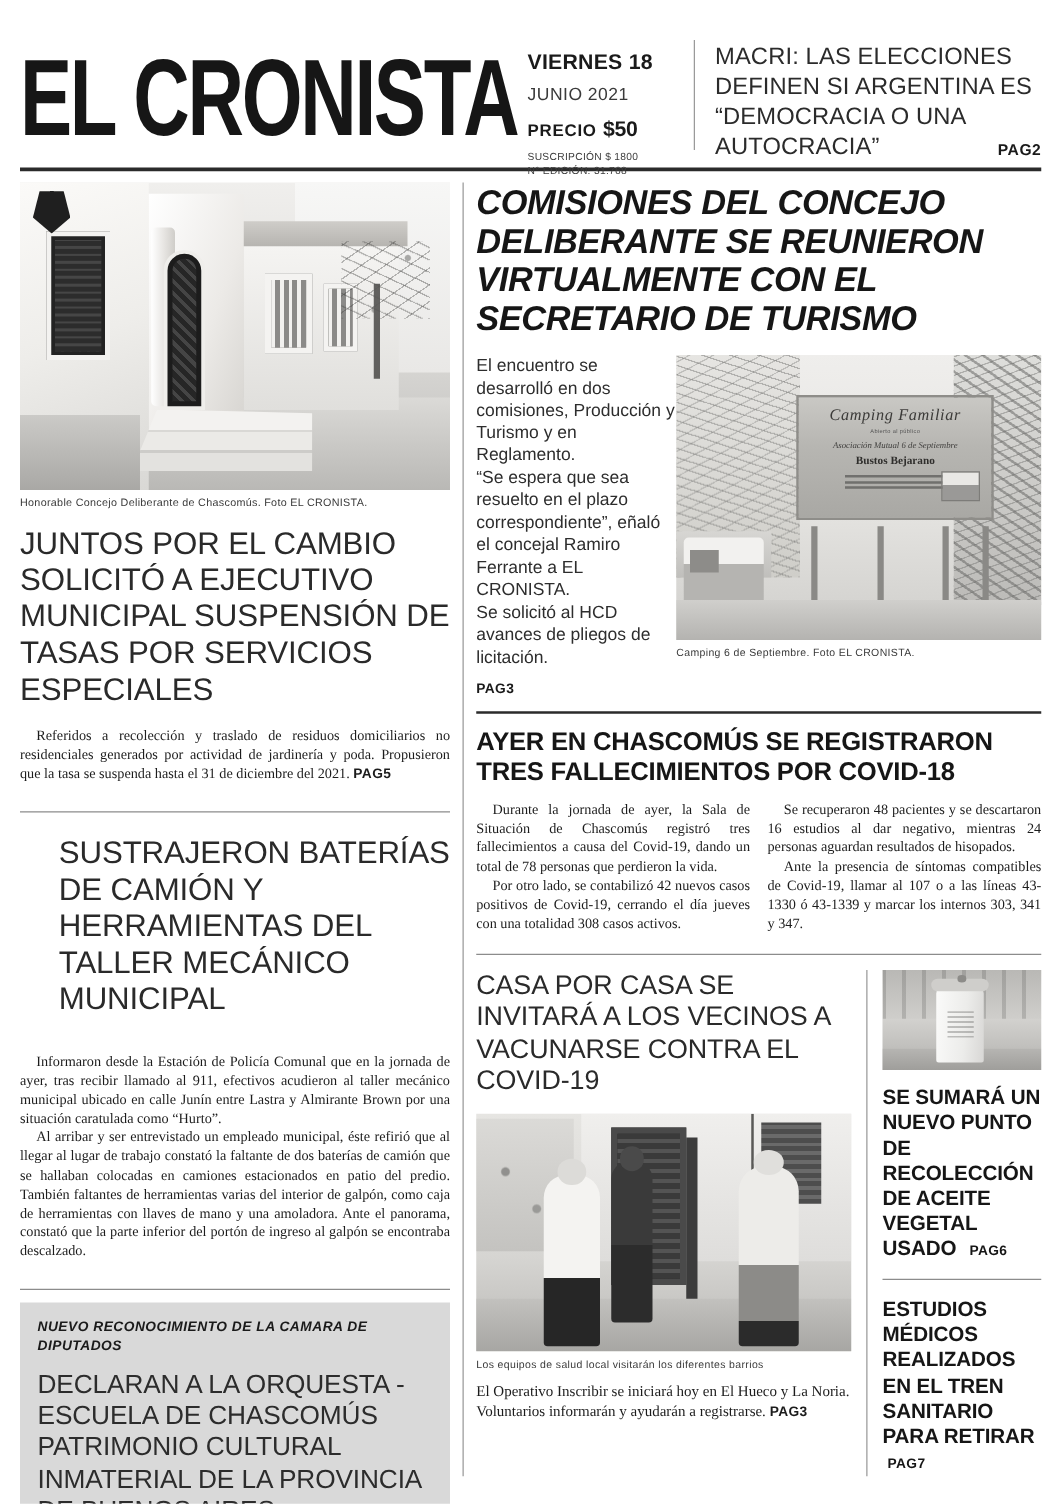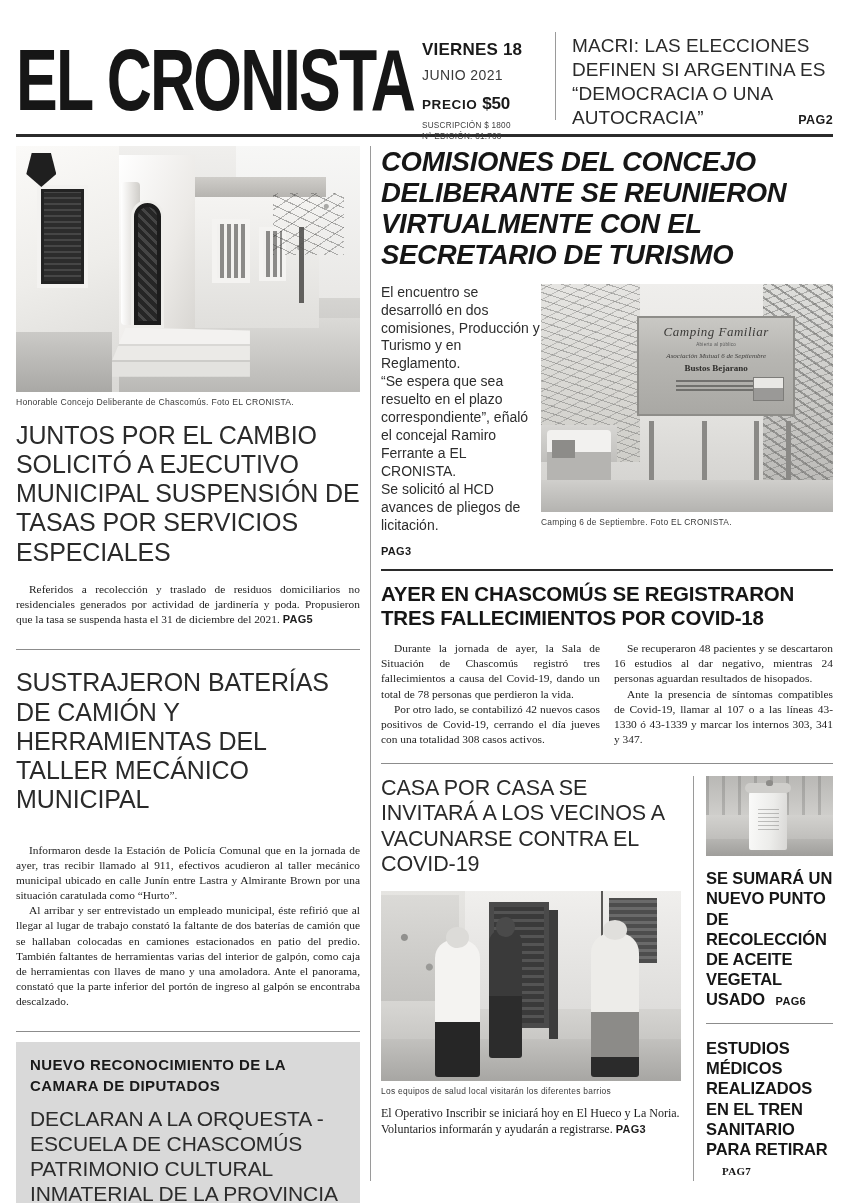--- a/index.html
+++ b/index.html
@@ -372,25 +372,26 @@
   }
 
   
   .promo {
     background: #d9d9d9;
     padding: 13px 14px 12px 14px;
     margin-top: 10px;
   }
   .promo-kicker {
     font-weight: 700;
-    font-size: 15px;
+    font-size: 11px;
     letter-spacing: .4px;
     line-height: 1.35;
     color: #1a1a1a;
     margin-bottom: 10px;
+    font-style: italic;
   }
   .promo-hl {
     font-size: 21px;
     font-weight: 300;
     line-height: 1.2;
     color: #2c2c2c;
     letter-spacing: -0.1px;
   }
   .promo-pag { font-weight:700; font-size:11px; letter-spacing:.3px; }
 
@@ -468,21 +469,21 @@
 
       <div class="hl-light" style="margin-top:4px;">JUNTOS POR EL CAMBIO SOLICITÓ A EJECUTIVO MUNICIPAL SUSPENSIÓN DE TASAS POR SERVICIOS ESPECIALES</div>
 
       <div class="serif-body" style="margin-top:15px;">
         <p><span>Referidos a recolección y traslado de residuos domiciliarios no residenciales generados por actividad de jardinería y poda. Propusieron que la tasa se suspenda hasta el 31 de diciembre del 2021.</span>
            <span class="pag">PAG5</span></p>
       </div>
 
       <div class="rule-thin" style="margin:22px 0 0 0;"></div>
 
-      <div class="hl-light" style="margin-top:18px;">SUSTRAJERON BATERÍAS DE CAMIÓN Y HERRAMIENTAS DEL TALLER MECÁNICO MUNICIPAL</div>
+      <div class="hl-light" style="margin-top:18px;margin-left:31px;">SUSTRAJERON BATERÍAS DE CAMIÓN Y HERRAMIENTAS DEL TALLER MECÁNICO MUNICIPAL</div>
 
       <div class="serif-body" style="margin-top:28px;">
         <p>Informaron desde la Estación de Policía Comunal que en la jornada de ayer, tras recibir llamado al 911, efectivos acudieron al taller mecánico municipal ubicado en calle Junín entre Lastra y Almirante Brown por una situación caratulada como “Hurto”.</p>
         <p>Al arribar y ser entrevistado un empleado municipal, éste refirió que al llegar al lugar de trabajo constató la faltante de dos baterías de camión que se hallaban colocadas en camiones estacionados en patio del predio. También faltantes de herramientas varias del interior de galpón, como caja de herramientas con llaves de mano y una amoladora. Ante el panorama, constató que la parte inferior del portón de ingreso al galpón se encontraba descalzado.</p>
       </div>
 
       <div class="rule-thin" style="margin:22px 0 0 0;"></div>
 
       <div class="promo">
         <div class="promo-kicker">NUEVO RECONOCIMIENTO DE LA CAMARA DE DIPUTADOS</div>
@@ -592,21 +593,21 @@
 
           <div class="rail-hl" style="margin-top:12px;">
             <span>SE SUMARÁ UN NUEVO PUNTO DE RECOLECCIÓN DE ACEITE VEGETAL USADO</span>
             <span class="rail-pag" style="margin-left:6px;">PAG6</span>
           </div>
 
           <div class="rule-thin" style="margin-top:14px;"></div>
 
           <div class="rail-hl" style="margin-top:14px;">
             <span>ESTUDIOS MÉDICOS REALIZADOS EN EL TREN SANITARIO PARA RETIRAR</span>
-            <span class="rail-pag" style="margin-left:16px;font-family:Liberation Serif, serif;">PAG7</span>
+            <span class="rail-pag" style="margin-left:4px;">PAG7</span>
           </div>
 
         </div>
       </div>
 
     </div>
   </div>
 </div>
 
 </body></html>

